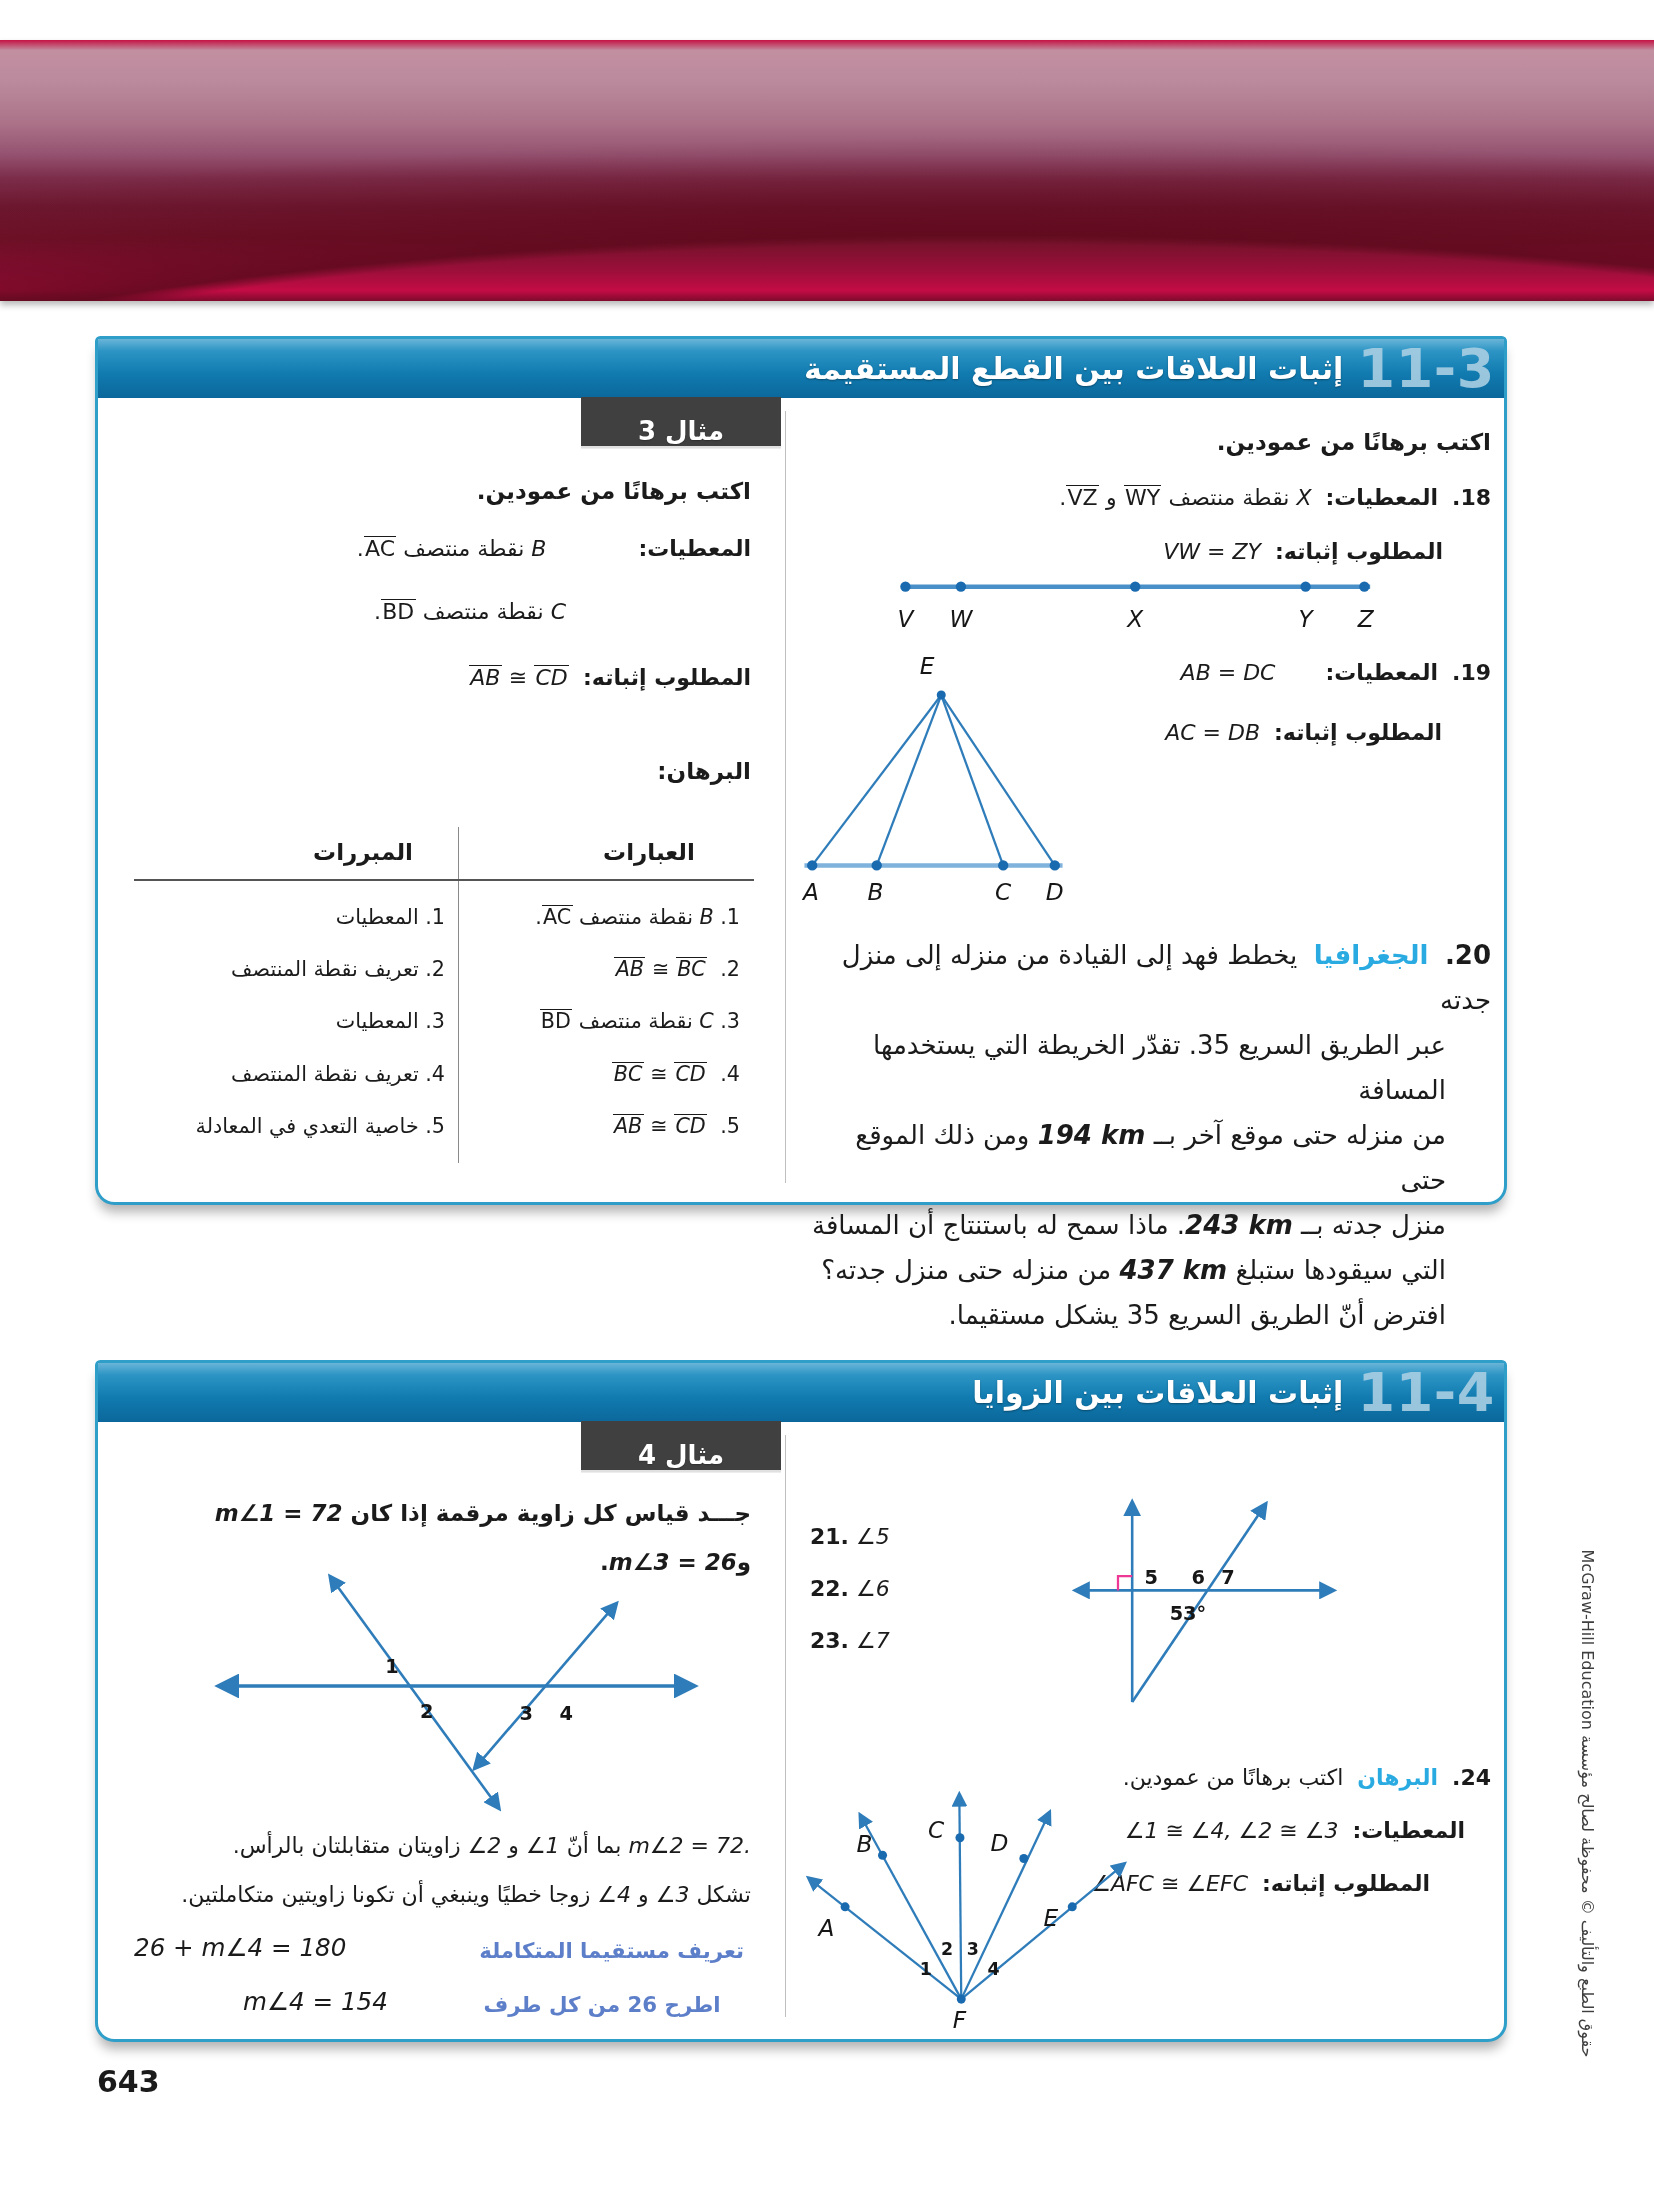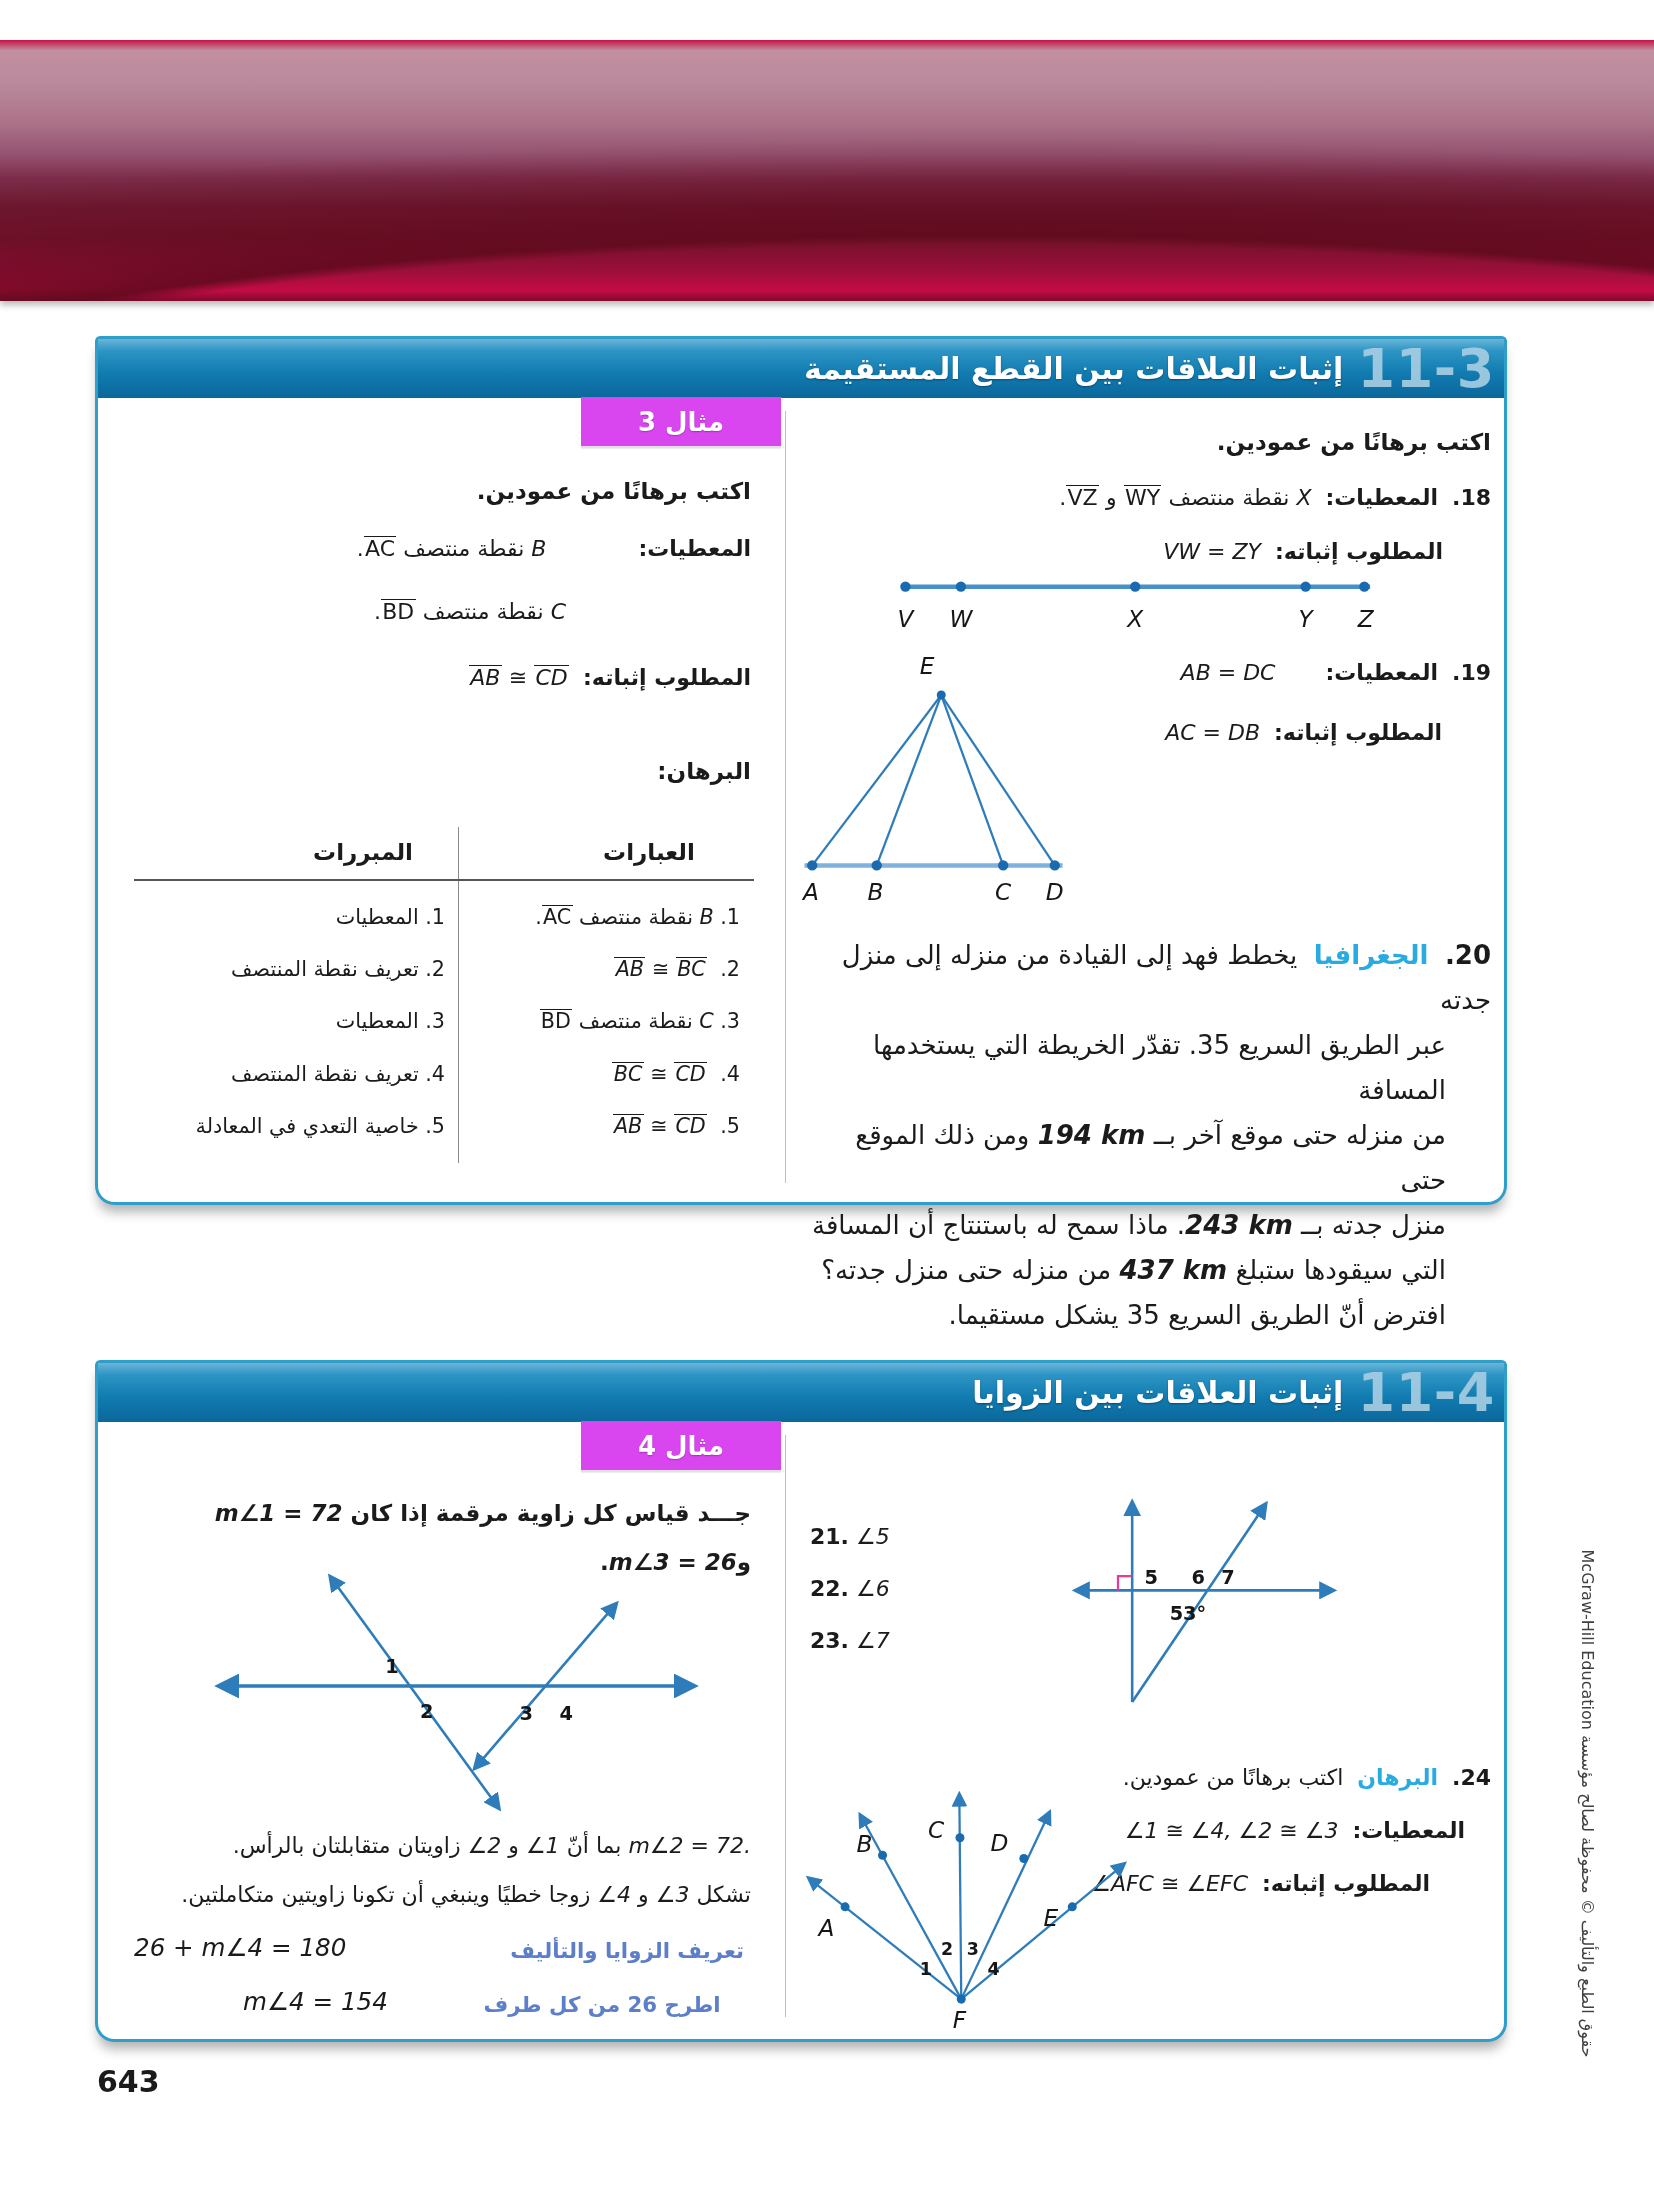--- a/index.html
+++ b/index.html
@@ -37,22 +37,22 @@
   .t36 { font-size:23px; }
   .kw { color:#29abe2; font-weight:700; }
   .m  { direction:ltr; unicode-bidi:isolate; font-style:italic; }
   .mu { direction:ltr; unicode-bidi:isolate;font-style:italic; }
   .ov { direction:ltr; unicode-bidi:isolate; display:inline-block; border-top:1.9px solid #1a1a1a; line-height:1.02; padding:0.6px 1.3px 0 1.3px; }
   .gap { display:inline-block; }
   .rc { left:711px; width:682px; direction:rtl; text-align:right; }
   .lc { left:26px;  width:627px;  direction:rtl; text-align:right; }
 
   
-  .ex-box { position:absolute; left:483px; top:58px; width:200px; height:49px; background:#d946ef;
-    display:flex; align-items:center; justify-content:center; box-shadow:0 2.6px 0 rgba(0,0,0,0.12); }
+  .ex-box { position:absolute; left:483px; top:58px; width:200px; height:49px; background:#404040;
+    display:flex; align-items:flex-end; justify-content:center; box-shadow:0 2.6px 0 rgba(0,0,0,0.12); }
   .ex-box span { color:#fff; font-size:26px; font-weight:700; text-shadow:0 1.3px 1.3px rgba(0,0,0,0.25); }
 
   
   .ptable { position:absolute; left:36px; top:488px; width:620px; height:352px; font-size:20.7px; }
   .ptable .vline { position:absolute; left:324px; top:0; width:1.3px; height:336px; background:#8a8a8a; }
   .ptable .hline { position:absolute; left:0; top:52px; width:620px; height:1.6px; background:#555; }
   .ptable .th { position:absolute; top:11.6px; font-weight:700; font-size:23px; text-align:center; direction:rtl; }
   .ptable .cell { position:absolute; direction:rtl; text-align:right; height:36px; }
   .ptable .st { left:335px; width:271px; }
   .ptable .rs { left:27px;  width:284px; }
@@ -357,21 +357,21 @@
     </div>
     <div class="abs lc t34" style="top:516px;">
       <span>تشكل</span>
       <span class="mu">∠3</span>
       <span>و</span>
       <span class="mu">∠4</span>
       <span>زوجا خطيًا وينبغي أن تكونا زاويتين متكاملتين.</span>
     </div>
 
     <span class="abs expr" style="left:36px; top:570px;">26 + m∠4 = 180</span>
-    <span class="abs reason-blue" style="left:362px; width:284px; top:575px; direction:rtl; text-align:right;">تعريف الزوايا والتأليف</span>
+    <span class="abs reason-blue" style="left:362px; width:284px; top:575px; direction:rtl; text-align:right;">تعريف مستقيما المتكاملة</span>
 
     <span class="abs expr" style="left:145px; top:624px;">m∠4 = 154</span>
     <span class="abs reason-blue" style="left:362px; width:284px; top:629px; direction:rtl; text-align:center;">اطرح 26 من كل طرف</span>
   </section>
 
   <div class="page-number">643</div>
   <div class="credit">حقوق الطبع والتأليف © محفوظة لصالح مؤسسة McGraw-Hill Education</div>
 
 </div>
 

